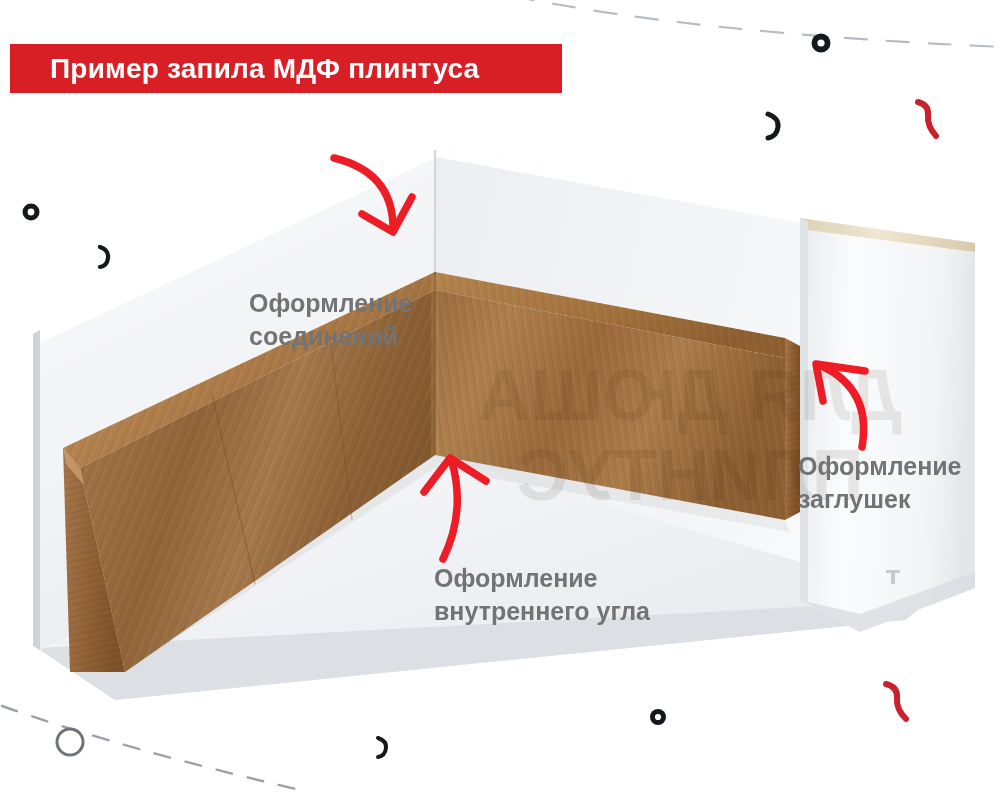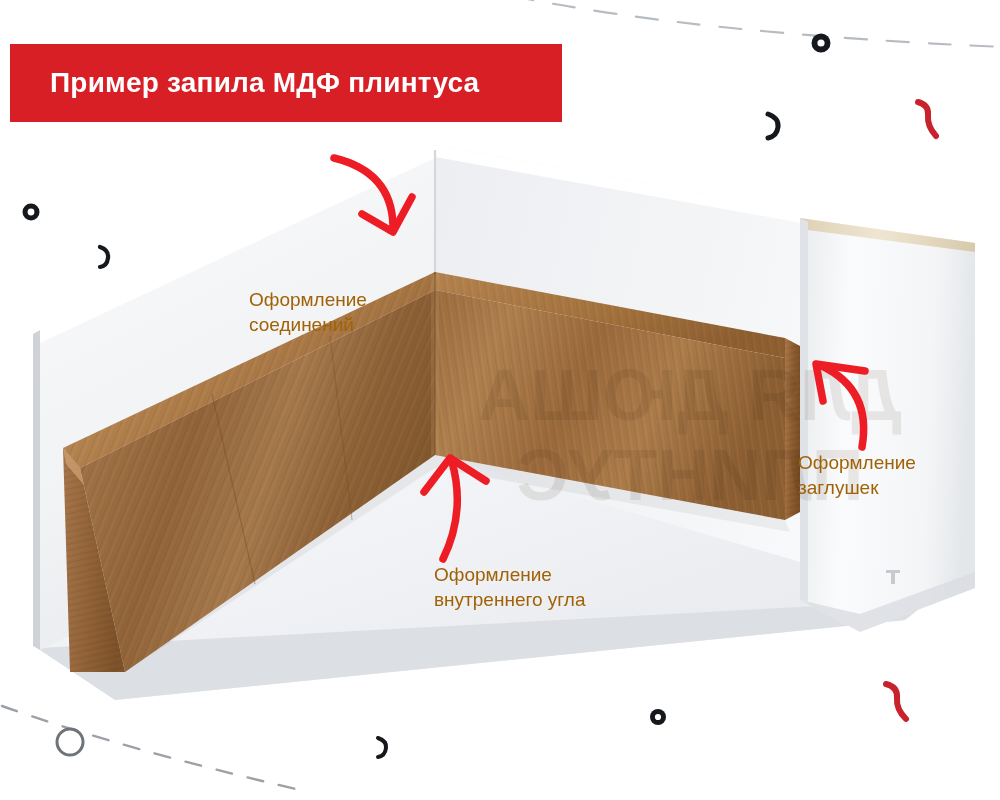--- a/index.html
+++ b/index.html
@@ -24,41 +24,41 @@
     width: 1000px;
     height: 800px;
   }
 
   
   .banner {
     position: absolute;
     left: 10px;
     top: 44px;
     width: 552px;
-    height: 78px;
+    height: 49px;
     background: #d81f26;
     display: flex;
     align-items: center;
     z-index: 40;
   }
   .banner-text {
     color: #ffffff;
     font-size: 28px;
     font-weight: bold;
     letter-spacing: 0.2px;
     padding-left: 40px;
     white-space: nowrap;
   }
 
   
   .label {
     position: absolute;
-    color: #a16207;
-    font-size: 19px;
-    font-weight: normal;
+    color: #737373;
+    font-size: 25px;
+    font-weight: bold;
     line-height: 1.33;
     z-index: 35;
     white-space: pre-line;
   }
   #label-joints   { left: 249px; top: 287px; }
   #label-corner   { left: 434px; top: 562px; }
   #label-endcaps  { left: 798px; top: 450px; }
 </style>
 </head>
 <body>

